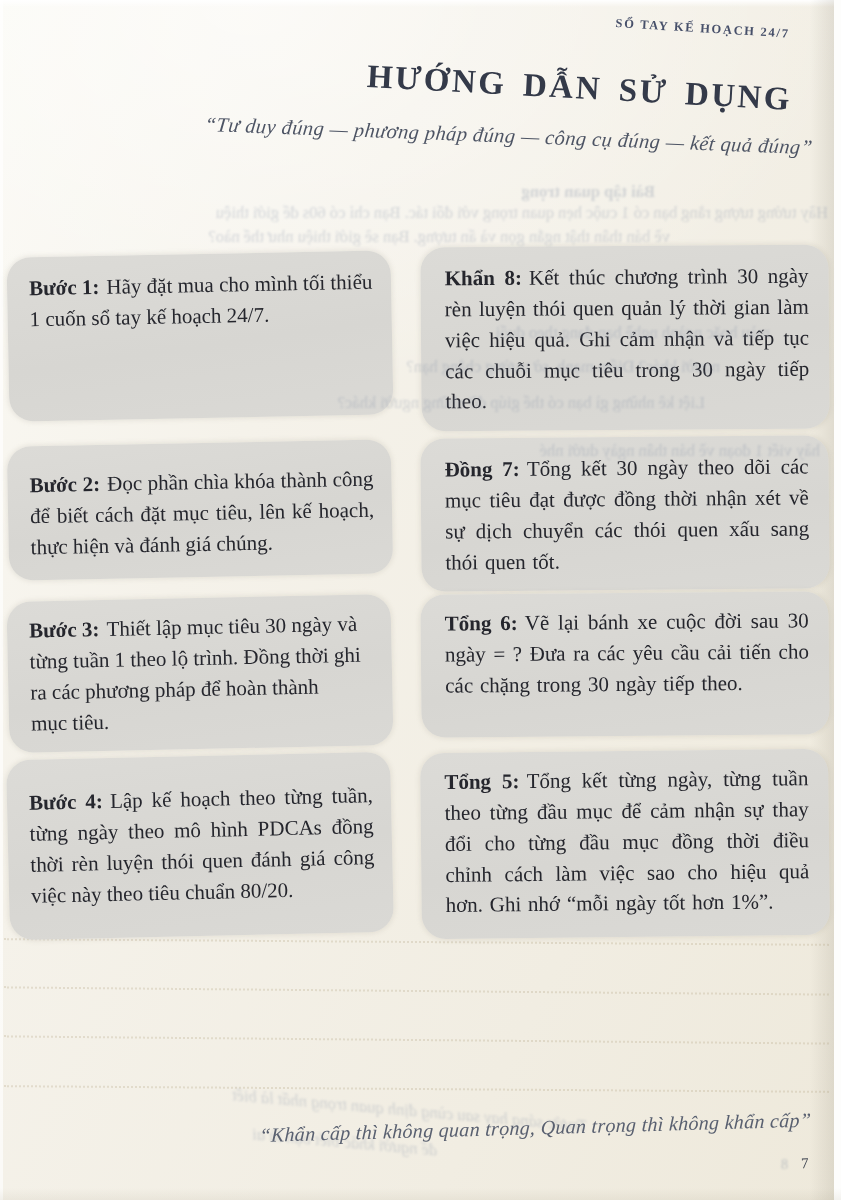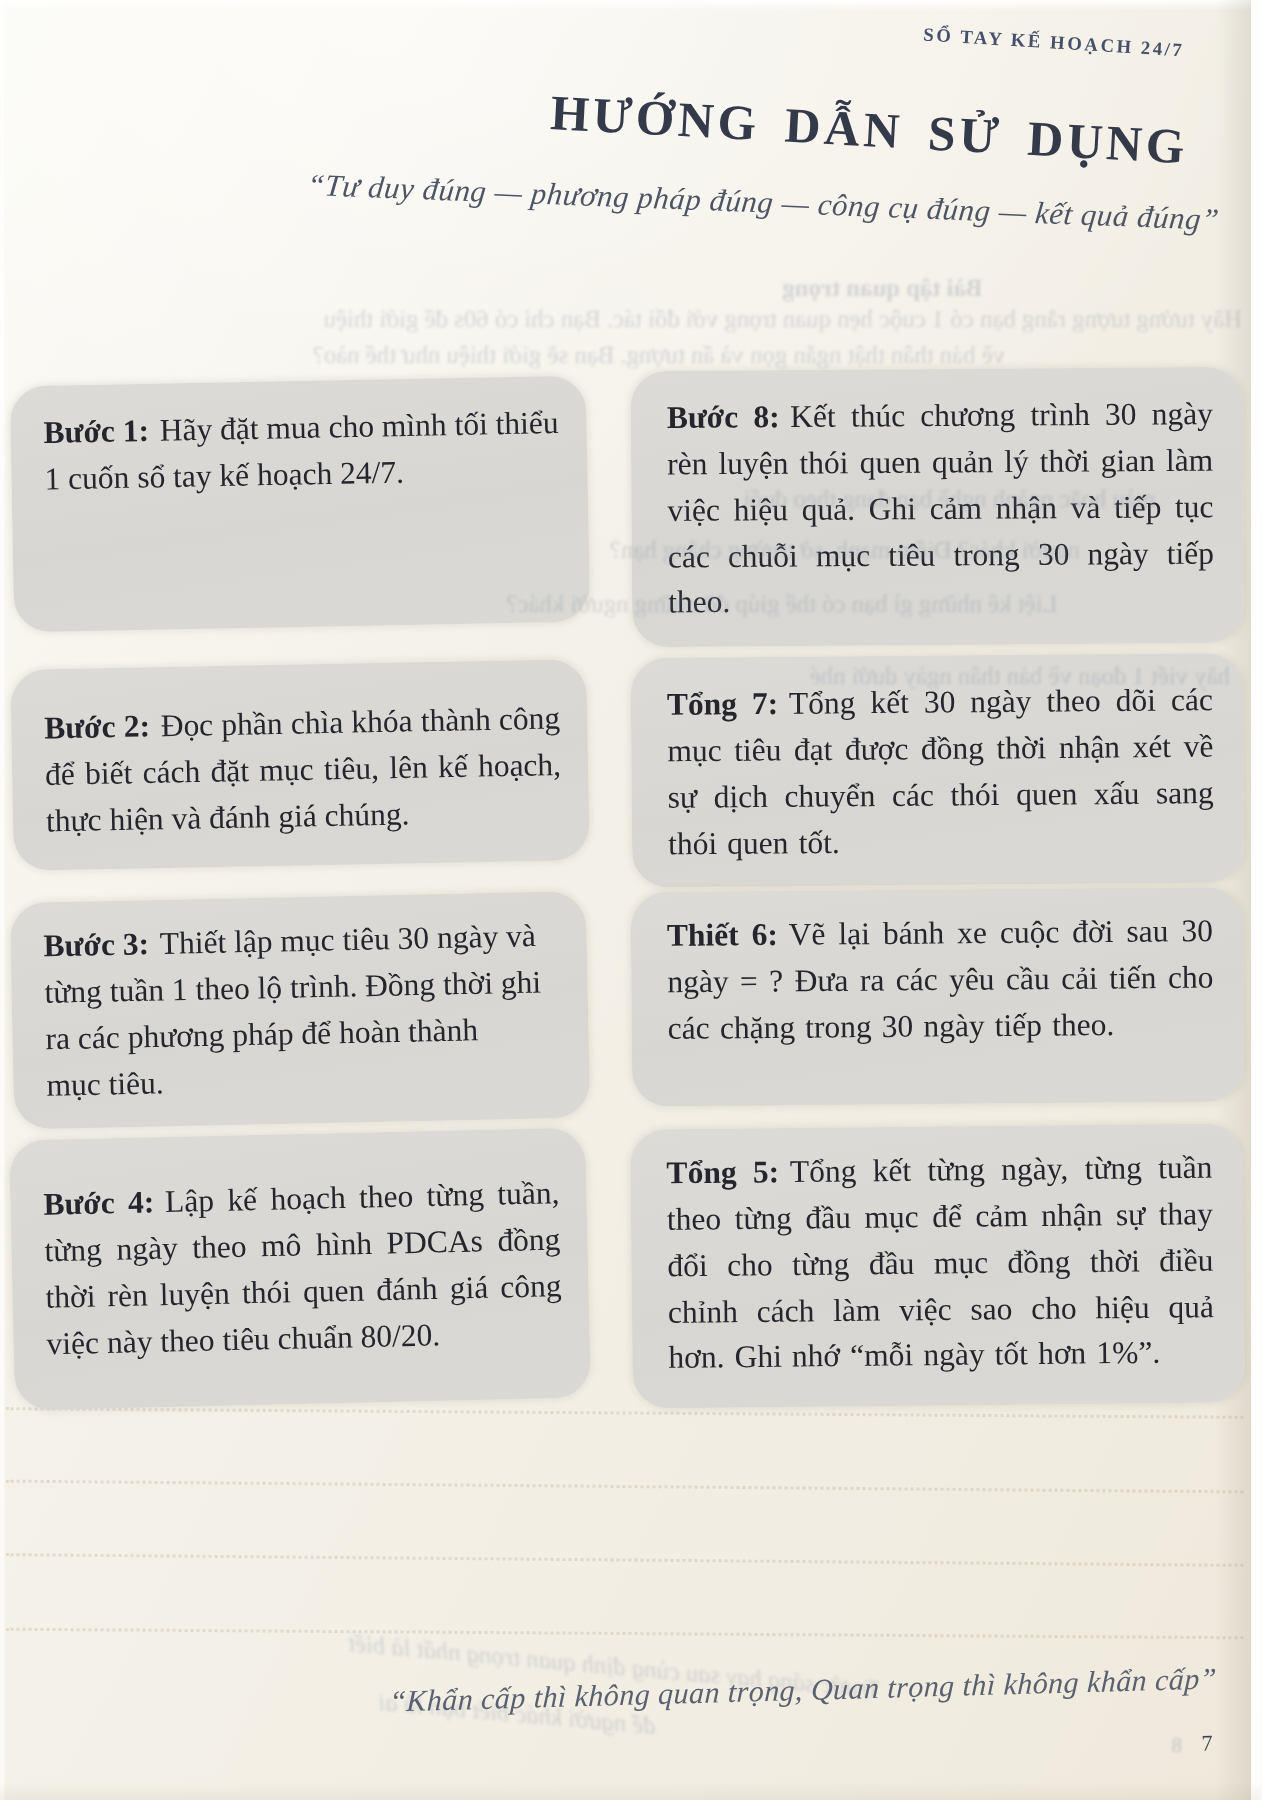--- a/index.html
+++ b/index.html
@@ -115,27 +115,27 @@
     <p><b class="lbl">Bước 2:</b><span>Đọc phần chìa khóa thành công để biết cách đặt mục tiêu, lên kế hoạch, thực hiện và đánh giá chúng.</span></p>
   </div>
   <div class="step pos-s3 col-left">
     <p><b class="lbl">Bước 3:</b><span>Thiết lập mục tiêu 30 ngày và từng tuần 1 theo lộ trình. Đồng thời ghi ra các phương pháp để hoàn thành
 mục tiêu.</span></p>
   </div>
   <div class="step pos-s4 col-left">
     <p><b class="lbl">Bước 4:</b><span>Lập kế hoạch theo từng tuần, từng ngày theo mô hình PDCAs đồng thời rèn luyện thói quen đánh giá công việc này theo tiêu chuẩn 80/20.</span></p>
   </div>
   <div class="step pos-s8 col-right">
-    <p><b class="lbl">Bước 8:</b><span>Kết thúc chương trình 30 ngày rèn luyện thói quen quản lý thời gian làm việc hiệu quả. Ghi cảm nhận và tiếp tục các chuỗi mục tiêu trong 30 ngày tiếp theo.</span></p>
+    <p><b class="lbl">Khẩn 8:</b><span>Kết thúc chương trình 30 ngày rèn luyện thói quen quản lý thời gian làm việc hiệu quả. Ghi cảm nhận và tiếp tục các chuỗi mục tiêu trong 30 ngày tiếp theo.</span></p>
   </div>
   <div class="step pos-s7 col-right">
-    <p><b class="lbl">Tổng 7:</b><span>Tổng kết 30 ngày theo dõi các mục tiêu đạt được đồng thời nhận xét về sự dịch chuyển các thói quen xấu sang thói quen tốt.</span></p>
+    <p><b class="lbl">Đồng 7:</b><span>Tổng kết 30 ngày theo dõi các mục tiêu đạt được đồng thời nhận xét về sự dịch chuyển các thói quen xấu sang thói quen tốt.</span></p>
   </div>
   <div class="step pos-s6 col-right">
-    <p><b class="lbl">Thiết 6:</b><span>Vẽ lại bánh xe cuộc đời sau 30 ngày = ? Đưa ra các yêu cầu cải tiến cho các chặng trong 30 ngày tiếp theo.</span></p>
+    <p><b class="lbl">Tổng 6:</b><span>Vẽ lại bánh xe cuộc đời sau 30 ngày = ? Đưa ra các yêu cầu cải tiến cho các chặng trong 30 ngày tiếp theo.</span></p>
   </div>
   <div class="step pos-s5 col-right">
     <p><b class="lbl">Tổng 5:</b><span>Tổng kết từng ngày, từng tuần theo từng đầu mục để cảm nhận sự thay đổi cho từng đầu mục đồng thời điều chỉnh cách làm việc sao cho hiệu quả hơn. Ghi nhớ “mỗi ngày tốt hơn 1%”.</span></p>
   </div>
 
   <div class="abs bleed bl-d1">Trước sáng hay sau cùng định quan trọng nhất là biết</div>
   <div class="abs bleed bl-d2">để người khác biết bạn là ai</div>
 
   <div class="abs footer-quote">“Khẩn cấp thì không quan trọng, Quan trọng thì không khẩn cấp”</div>
   <div class="abs ghost-num">8</div>

